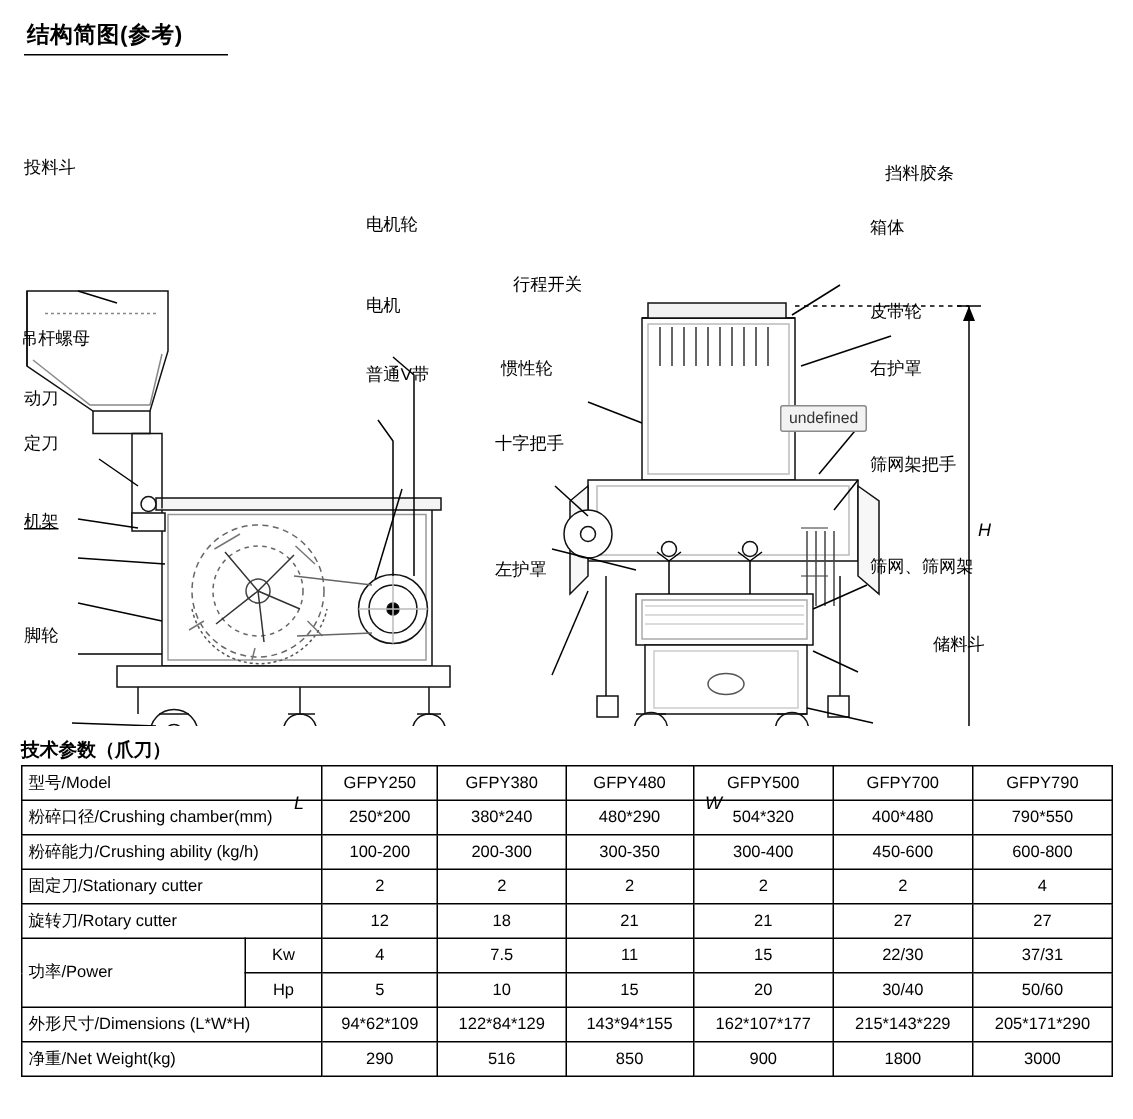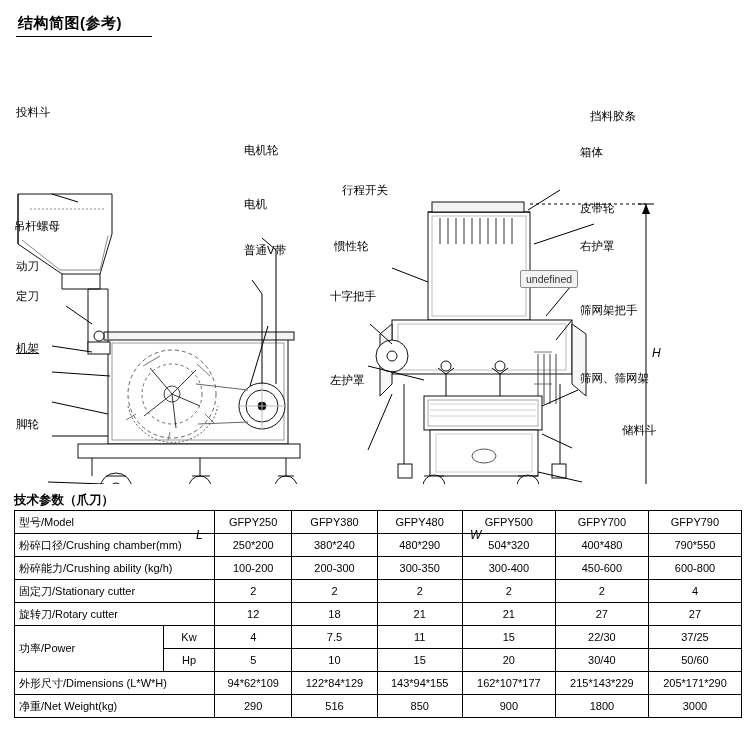--- a/index.html
+++ b/index.html
@@ -353,21 +353,21 @@
       </tr>
 
       <tr>
         <td class="rowhead" rowspan="2">功率/Power</td>
         <td class="sub">Kw</td>
         <td class="val">4</td>
         <td class="val">7.5</td>
         <td class="val">11</td>
         <td class="val">15</td>
         <td class="val">22/30</td>
-        <td class="val">37/25</td>
+        <td class="val">37/31</td>
       </tr>
 
       <tr>
         <td class="sub">Hp</td>
         <td class="val">5</td>
         <td class="val">10</td>
         <td class="val">15</td>
         <td class="val">20</td>
         <td class="val">30/40</td>
         <td class="val">50/60</td>

